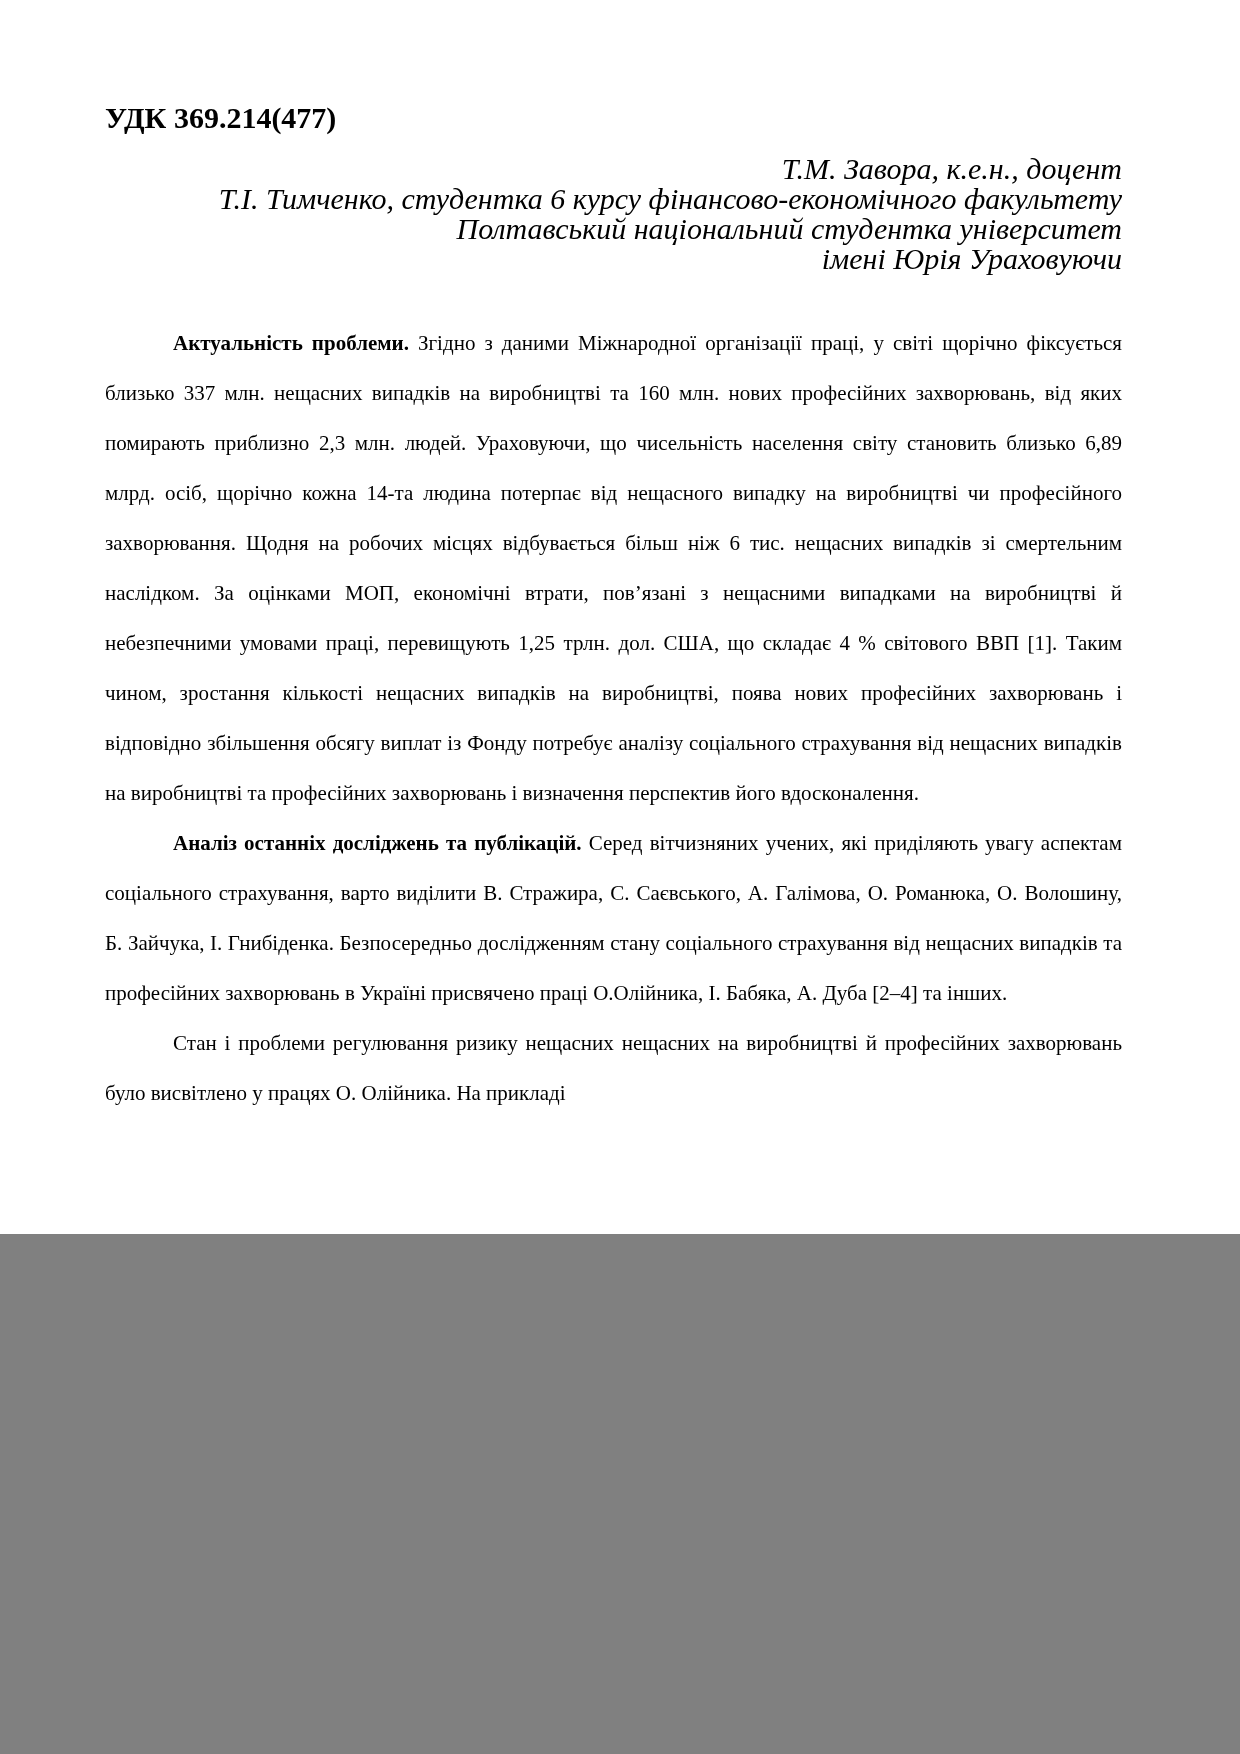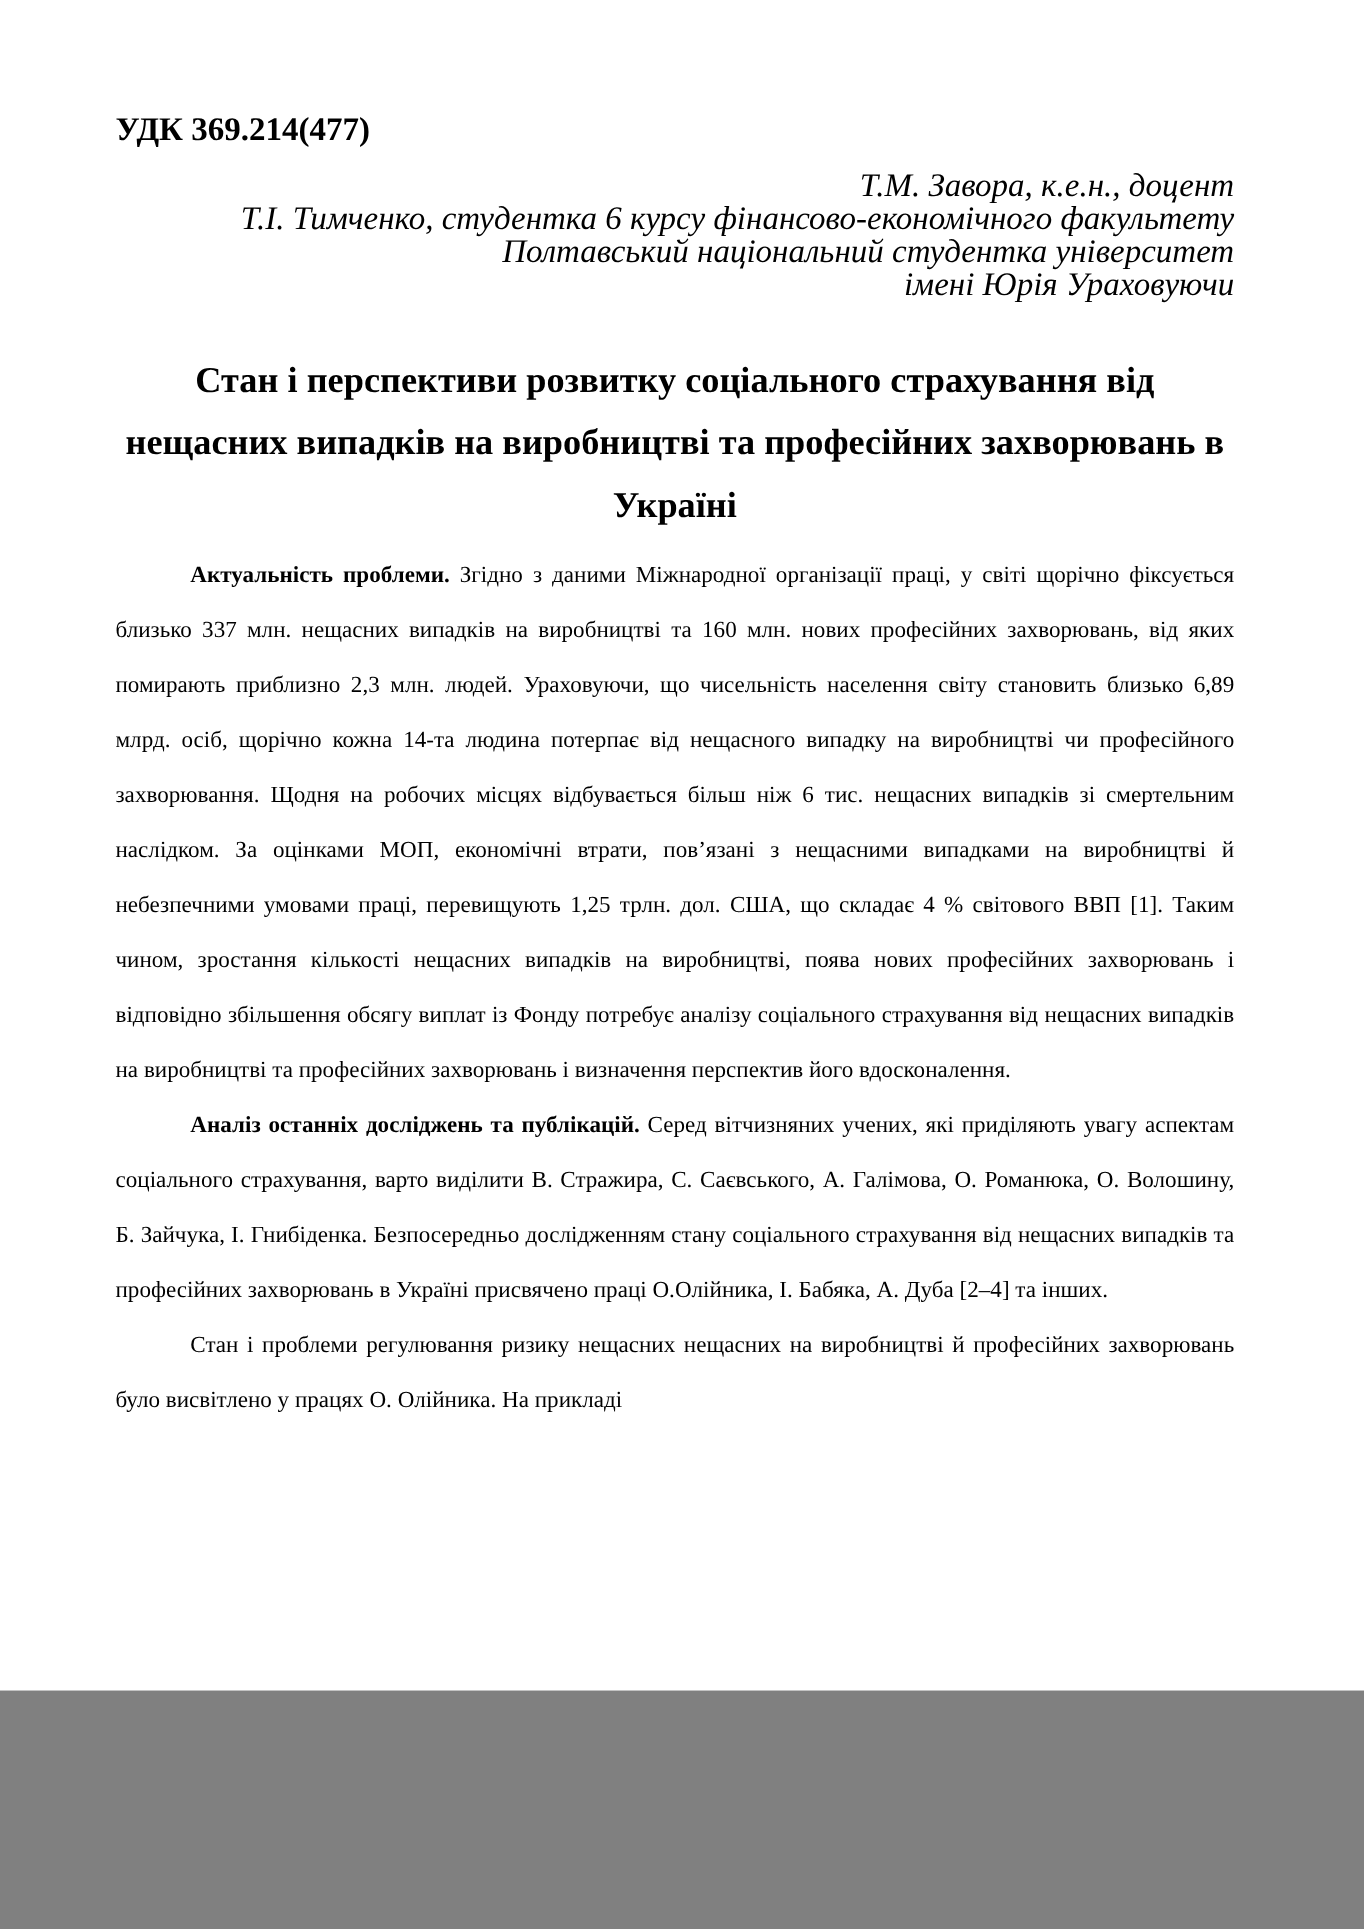--- a/index.html
+++ b/index.html
@@ -3,21 +3,21 @@
 <meta charset="utf-8">
 <style>
   html, body {
     margin: 0;
     padding: 0;
     background: #808080;
   }
   .page {
     position: relative;
     width: 1240px;
-    height: 1537px;
+    height: 1234px;
     margin: 0 auto;
     background: #ffffff;
     color: #000000;
     font-family: "Liberation Serif", "DejaVu Serif", serif;
     overflow: hidden;
     box-sizing: border-box;
   }
   .content {
     position: absolute;
     top: 100px;
@@ -67,21 +67,20 @@
 
     <p class="udc">УДК 369.214(477)</p>
 
     <div class="byline">
       <span class="byline-line">Т.М. Завора, к.е.н., доцент</span>
       <span class="byline-line">Т.І. Тимченко, студентка 6 курсу фінансово-економічного факультету</span>
       <span class="byline-line">Полтавський національний студентка університет</span>
       <span class="byline-line">імені Юрія Ураховуючи</span>
     </div>
 
-    <h1 class="title">Стан і перспективи розвитку соціального страхування від нещасних випадків на виробництві та професійних захворювань в Україні</h1>
 
     <p class="para">
       <span class="lead">Актуальність проблеми.</span><span> Згідно з даними Міжнародної організації праці, у світі щорічно фіксується близько 337 млн. нещасних випадків на виробництві та 160 млн. нових професійних захворювань, від яких помирають приблизно 2,3 млн. людей. Ураховуючи, що чисельність населення світу становить близько 6,89 млрд. осіб, щорічно кожна 14-та людина потерпає від нещасного випадку на виробництві чи професійного захворювання. Щодня на робочих місцях відбувається більш ніж 6 тис. нещасних випадків зі смертельним наслідком. За оцінками МОП, економічні втрати, пов’язані з нещасними випадками на виробництві й небезпечними умовами праці, перевищують 1,25 трлн. дол. США, що складає 4 % світового ВВП [1]. Таким чином, зростання кількості нещасних випадків на виробництві, поява нових професійних захворювань і відповідно збільшення обсягу виплат із Фонду потребує аналізу соціального страхування від нещасних випадків на виробництві та професійних захворювань і визначення перспектив його вдосконалення.</span>
     </p>
 
     <p class="para">
       <span class="lead">Аналіз останніх досліджень та публікацій.</span><span> Серед вітчизняних учених, які приділяють увагу аспектам соціального страхування, варто виділити В. Стражира, С. Саєвського, А. Галімова, О. Романюка, О. Волошину, Б. Зайчука, І. Гнибіденка. Безпосередньо дослідженням стану соціального страхування від нещасних випадків та професійних захворювань в Україні присвячено праці О.Олійника, І. Бабяка, А. Дуба [2–4] та інших.</span>
     </p>
 
     <p class="para">

